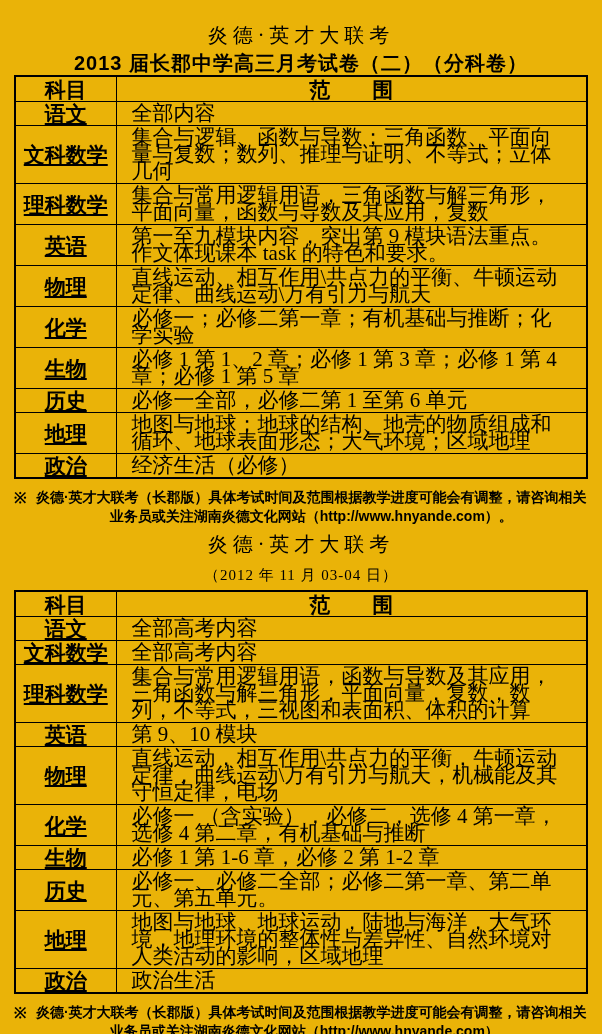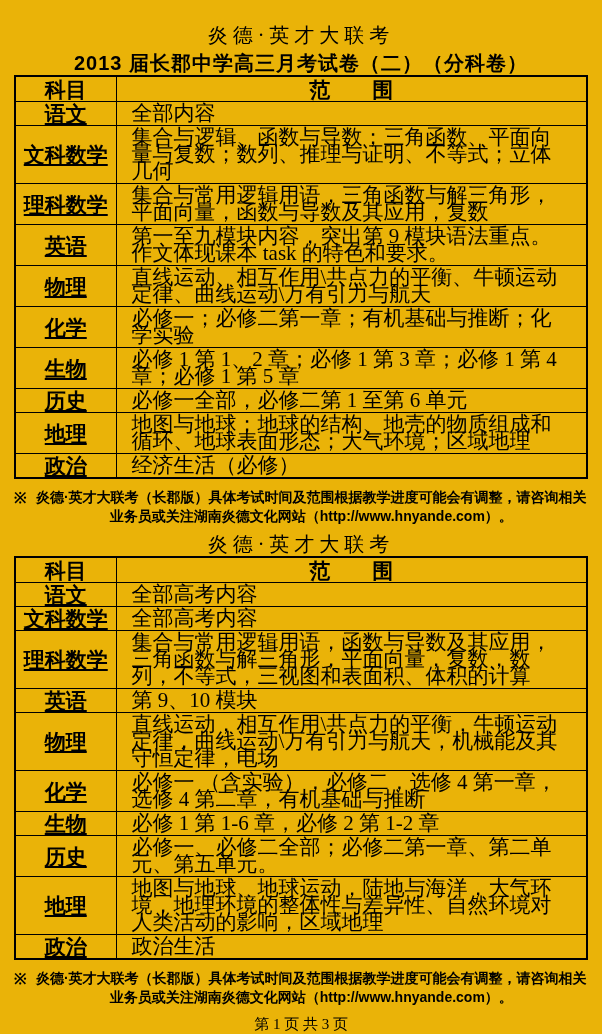--- a/index.html
+++ b/index.html
@@ -167,20 +167,21 @@
     </table>
 
     <div class="note">
       <span class="note-marker">※</span>
       <span class="note-text">炎德·英才大联考（长郡版）具体考试时间及范围根据教学进度可能会有调整，请咨询相关业务员或关注湖南炎德文化网站（http://www.hnyande.com）。</span>
     </div>
   </div>
 
   <div class="section section-2">
     <div class="brand-title">炎德·英才大联考</div>
+    <div class="exam-date">（2012 年 11 月 03-04 日）</div>
 
     <table class="subjects-table">
       <colgroup>
         <col style="width:101px">
         <col>
       </colgroup>
       <thead>
         <tr>
           <th>科目</th>
           <th>范　　围</th>

